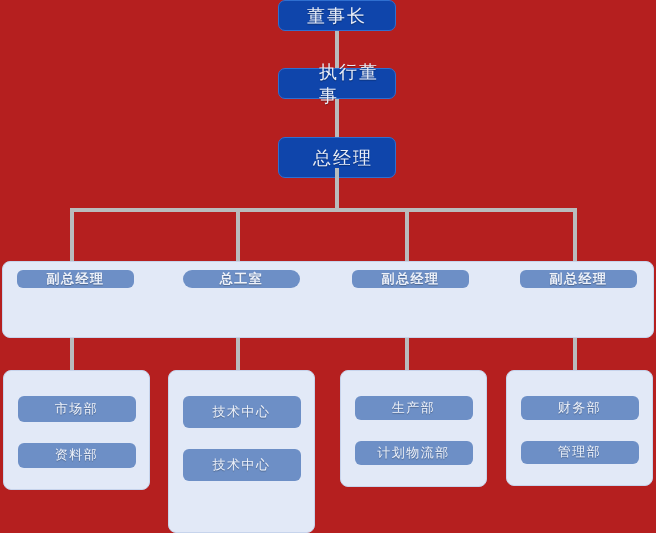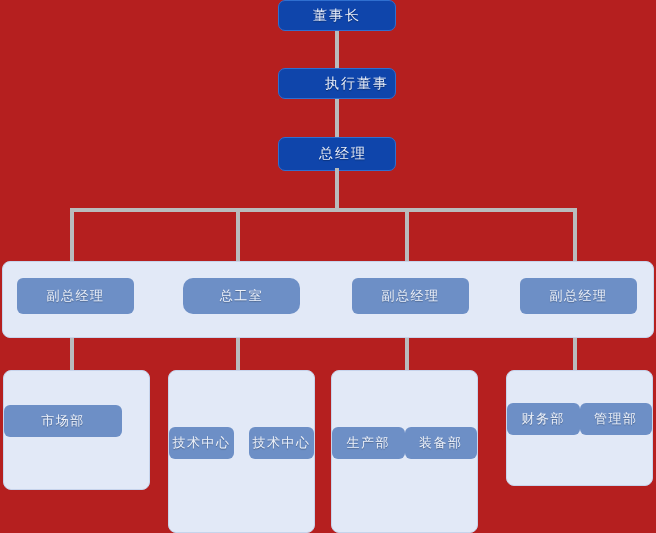--- a/index.html
+++ b/index.html
@@ -31,21 +31,21 @@
   .conn.v { width: 4px; }
   .conn.h { height: 4px; }
 
   
   .exec-node {
     position: absolute;
     background: #0f45ab;
     border: 1px solid #2f6fd0;
     border-radius: 7px;
     color: #e9eef8;
-    font-size: 14px;
+    font-size: 18px;
     letter-spacing: 2px;
     display: flex;
     align-items: center;
     justify-content: center;
     box-sizing: border-box;
     text-shadow: 0 1px 1px rgba(0,0,0,.35);
   }
 
   
   .panel {
@@ -54,42 +54,44 @@
     border: 1px solid #c7d4ec;
     border-radius: 8px;
     box-sizing: border-box;
   }
   .panel.mid {
     display: flex;
     align-items: center;
   }
   .panel.col {
     display: flex;
+    flex-direction: column;
     align-items: center;
-    padding-top: 3px;
+    padding-top: 25px;
   }
 
   
   .pill {
     background: #6d8fc6;
     border-radius: 6px;
     color: #eef2fa;
     font-size: 13px;
     letter-spacing: 1.5px;
     display: flex;
     align-items: center;
     justify-content: center;
     box-sizing: border-box;
     text-shadow: 0 1px 1px rgba(0,0,0,.28);
   }
   .panel.mid .pill {
     position: absolute;
-    height: 36px;
+    height: 18px;
     width: 117px;
-    top: 16px;
+    top: 8px;
+    font-weight: bold;
   }
   .panel.col .pill {
     height: 32px;
     width: 118px;
     margin-bottom: 21px;
   }
 </style>
 </head>
 <body>
 
@@ -98,21 +100,21 @@
   <div class="exec-node" style="left:278px; top:0px; width:118px; height:31px;">
     <span>董事长</span>
   </div>
   <div class="conn v" style="left:335px; top:31px; height:37px;"></div>
 
   <div class="exec-node" style="left:278px; top:68px; width:118px; height:31px;padding-left:40px;">
     <span>执行董事</span>
   </div>
   <div class="conn v" style="left:335px; top:99px; height:38px;"></div>
 
-  <div class="exec-node" style="left:278px; top:137px; width:118px; height:34px;padding-left:12px;">
+  <div class="exec-node" style="left:278px; top:137px; width:118px; height:41px;padding-left:12px;">
     <span>总经理</span>
   </div>
 
   <div class="conn v" style="left:335px; top:168px; height:42px;"></div>
   <div class="conn h" style="left:70px; top:208px; width:507px;"></div>
   <div class="conn v" style="left:70px; top:208px; height:54px;"></div>
   <div class="conn v" style="left:236px; top:208px; height:54px;"></div>
   <div class="conn v" style="left:405px; top:208px; height:54px;"></div>
   <div class="conn v" style="left:573px; top:208px; height:54px;"></div>
 
@@ -133,37 +135,40 @@
 
   <div class="conn v" style="left:70px; top:338px; height:33px;"></div>
   <div class="conn v" style="left:236px; top:338px; height:33px;"></div>
   <div class="conn v" style="left:405px; top:338px; height:33px;"></div>
   <div class="conn v" style="left:573px; top:338px; height:33px;"></div>
 
   <div class="panel col" style="left:3px; top:370px; width:147px; height:120px;">
     <div class="pill">
       <span>市场部</span>
     </div>
+    <div class="pill">
+      <span>资料部</span>
+    </div>
   </div>
 
-  <div class="panel col" style="left:168px; top:370px; width:147px; height:163px;gap:15px;">
+  <div class="panel col" style="left:168px; top:370px; width:147px; height:163px;">
     <div class="pill">
       <span>技术中心</span>
     </div>
     <div class="pill">
       <span>技术中心</span>
     </div>
   </div>
 
-  <div class="panel col" style="left:331px; top:370px; width:147px; height:163px;">
+  <div class="panel col" style="left:340px; top:370px; width:147px; height:117px;">
     <div class="pill">
       <span>生产部</span>
     </div>
     <div class="pill">
-      <span>装备部</span>
+      <span>计划物流部</span>
     </div>
   </div>
 
   <div class="panel col" style="left:506px; top:370px; width:147px; height:116px;">
     <div class="pill">
       <span>财务部</span>
     </div>
     <div class="pill">
       <span>管理部</span>
     </div>

